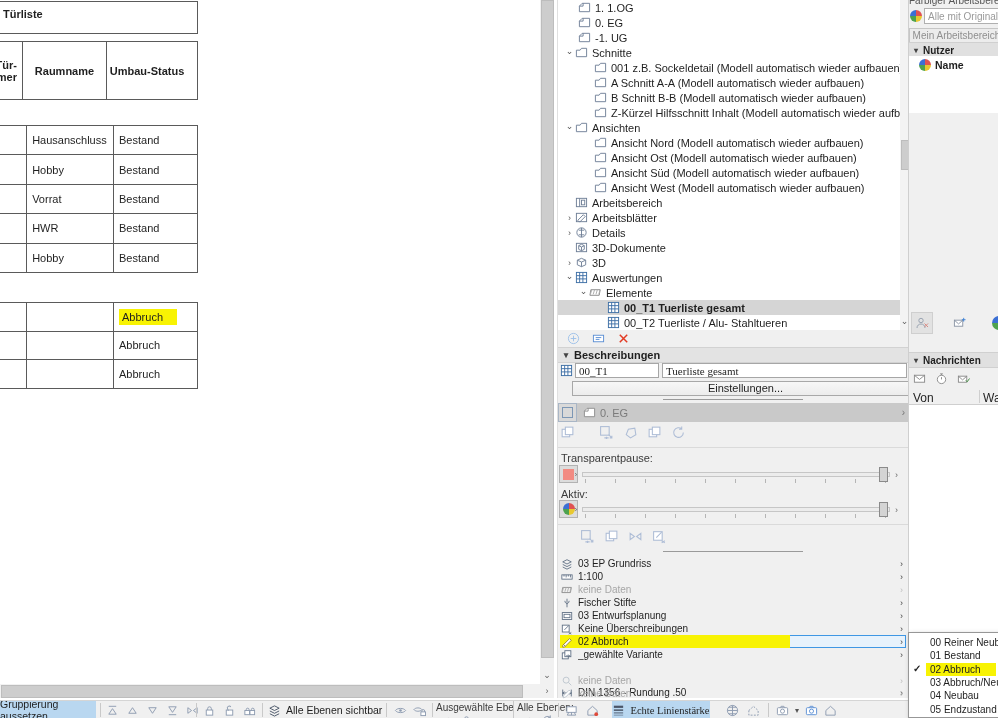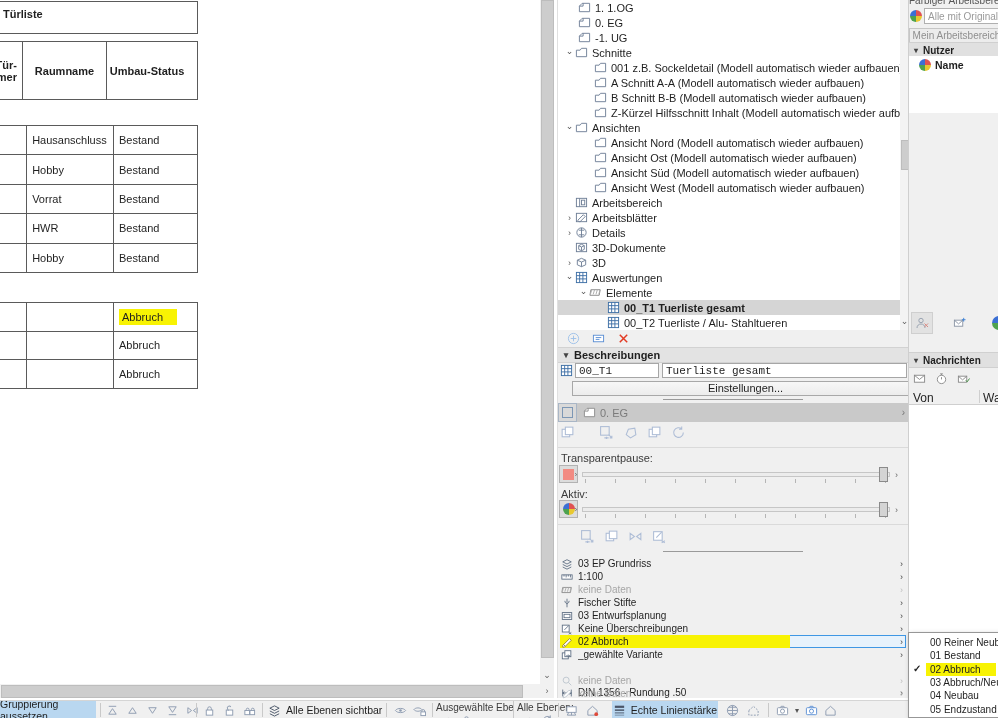--- a/index.html
+++ b/index.html
@@ -42,21 +42,21 @@
   #tree-scroll{position:absolute;left:342px;top:0;width:9px;height:330px;background:#f3f3f3;}
   #tree-scroll .sb-thumb{left:1px;width:6px;}
 
   .nav-iconbar{position:absolute;left:0;top:330px;width:351px;height:17px;display:flex;align-items:center;gap:11px;padding-left:8px;box-sizing:border-box;}
   .nav-iconbar .ibtn{width:14px;height:14px;display:flex;align-items:center;justify-content:center;}
 
   .sect-hdr{position:absolute;left:0;width:351px;height:14px;background:#e3e3e3;border-top:1px solid #d2d2d2;border-bottom:1px solid #d2d2d2;display:flex;align-items:center;font-weight:bold;}
   .sect-hdr .caret{width:16px;text-align:center;color:#444;font-size:9px;}
   .sect-hdr .caret::before{content:"▾";}
 
-  .ninput{position:absolute;height:15px;background:#fff;border:1px solid #a6a6a6;font-size:11px;font-family:Liberation Mono, monospace;padding:0 3px;box-sizing:border-box;color:#1f1f1f;}
+  .ninput{position:absolute;height:15px;background:#fff;border:1px solid #a6a6a6;font-size:11px;font-family:Liberation Serif, serif;padding:0 3px;box-sizing:border-box;color:#1f1f1f;}
   #btn-settings{position:absolute;left:14px;top:381px;width:347px;height:15px;background:linear-gradient(#f7f7f7,#ececec);border:1px solid #a8a8a8;box-sizing:border-box;text-align:center;line-height:13px;}
   .mini-divider{position:absolute;left:105px;width:140px;height:1px;background:#9a9a9a;}
 
   #story-bar{position:absolute;left:0;top:403px;width:351px;height:19px;background:#c9c9c9;display:flex;align-items:center;color:#7b7b7b;}
   #story-bar .sq-btn{width:19px;height:19px;background:#d9d9d9;border:1px solid #a9b6c6;box-sizing:border-box;display:flex;align-items:center;justify-content:center;flex:none;}
   #story-bar .sq-btn i{display:block;width:9px;height:9px;border:1px solid #7d97b5;}
   #story-bar .sb-arr{position:absolute;right:4px;color:#777;font-size:10px;}
   .dis-iconrow{position:absolute;display:flex;align-items:center;color:#aebdd6;}
   .dis-iconrow svg{width:15px;height:15px;display:block;}
 
@@ -945,21 +945,21 @@
       </span>
     <div class="st-sep" style="left:558px;"></div>
     <div class="st sticon" style="left:565px;gap:8px;">
       <svg>
           <use href="#s-plotter"></use>
         </svg>
       <svg>
           <use href="#s-house-red"></use>
         </svg>
     </div>
-    <div class="st st-btn-on" style="left:612px;width:106px;gap:5px;justify-content:center;">
+    <div class="st st-btn-on" style="left:612px;width:98px;gap:5px;justify-content:center;font-family:Liberation Serif, serif;">
       <span class="sticon stdark">
           <svg>
             <use href="#s-hatchlines"></use>
           </svg>
         </span>
       <span>Echte Linienstärke</span>
     </div>
     <div class="st sticon" style="left:726px;gap:8px;">
       <svg>
           <use href="#s-globegrid"></use>

